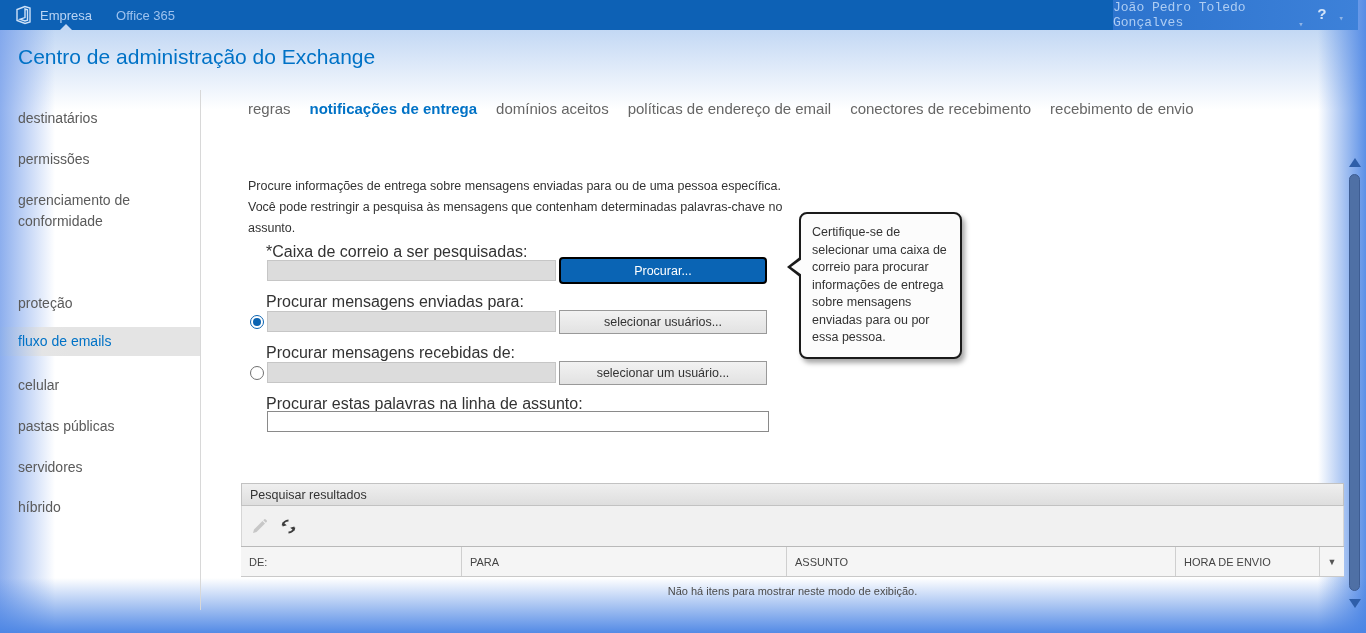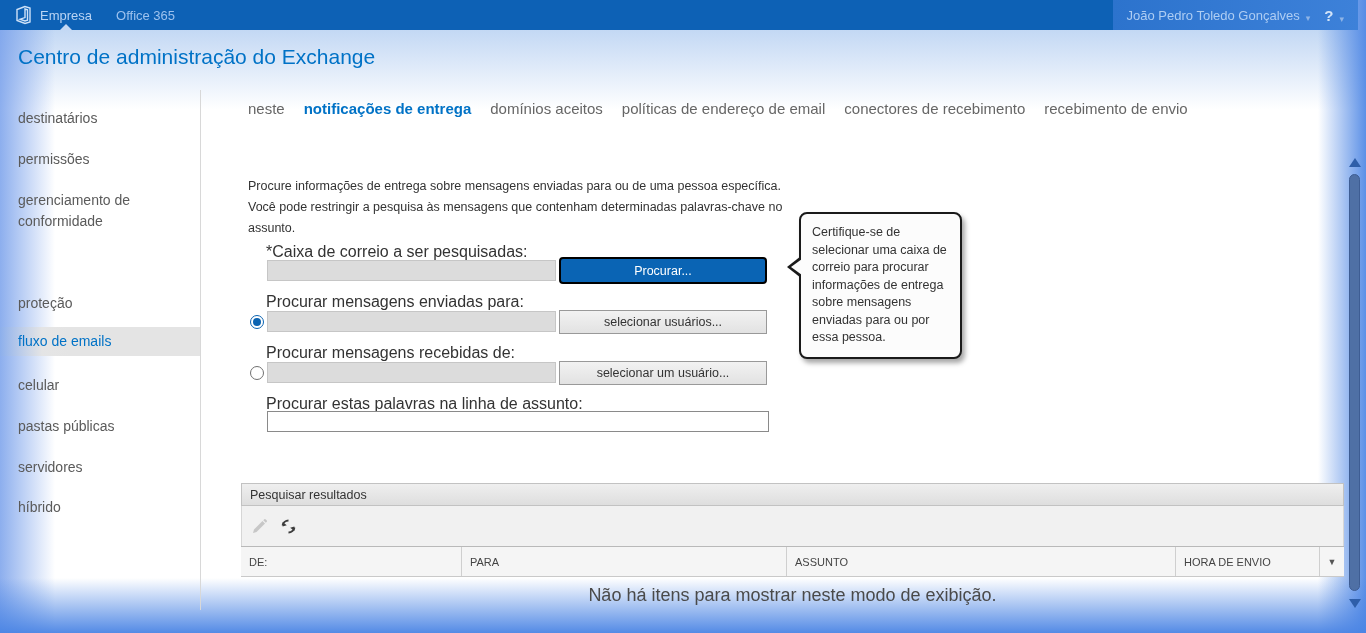--- a/index.html
+++ b/index.html
@@ -18,21 +18,21 @@
   .topbar { position:absolute; left:0; top:0; width:1358px; height:30px; background:#0d61b5; z-index:30; }
   .topbar-right { position:absolute; right:0; top:0; width:245px; height:30px;
     background:linear-gradient(to right,#2c73cd,#3d81d9); display:flex; align-items:center;
     justify-content:flex-end; padding-right:14px; gap:14px; }
   .office-logo { position:absolute; left:13px; top:5px; width:20px; height:20px; }
   .brand-tabs { position:absolute; left:40px; top:0; height:30px; display:flex; gap:24px; align-items:center; }
   .brand-tab { color:#9dc2ee; font-size:13px; cursor:pointer; position:relative; height:30px; display:flex; align-items:center; }
   .brand-tab.active { color:#b9d4f4; }
   .brand-tab.active::after { content:""; position:absolute; bottom:0; left:50%; margin-left:-6px;
     border-left:6px solid transparent; border-right:6px solid transparent; border-bottom:6px solid #c3d8f4; }
-  .user-menu, .help-menu { display:flex; align-items:flex-end; gap:6px; color:#aecdf3; font-size:13px; cursor:pointer; }
+  .user-menu, .help-menu { display:flex; align-items:flex-end; gap:12px; color:#aecdf3; font-size:13px; cursor:pointer;font-family:Liberation Mono, monospace; }
   .help-glyph { font-weight:bold; font-size:15px; color:#d3e4f8; }
   .chev { font-size:9px; color:#8fb4e6; }
   
   .page-title { position:absolute; left:18px; top:45px; font-size:21px; color:#0072c6; z-index:5; }
   
   .sidebar { position:absolute; left:0; top:90px; width:201px; height:520px; border-right:1px solid #d8d8d8; z-index:4; }
   .side-item { position:absolute; left:0; width:200px; padding:4px 10px 4px 18px; font-size:14px; color:#5a5a5a; cursor:pointer; line-height:21px; }
   .side-item.active { color:#0072c6; background:linear-gradient(to right, rgba(140,175,235,.75) 0px, rgba(228,228,228,.95) 42px, #e4e4e4 70px); }
   
   .tabs { position:absolute; left:248px; top:100px; display:flex; gap:19px; z-index:5; }
@@ -74,21 +74,21 @@
   .tool-ic { width:17px; height:17px; cursor:pointer; }
   .thead { position:absolute; left:241px; top:546px; width:1103px; height:31px; display:flex;
     border-top:1px solid #b9b9b9; border-bottom:1px solid #c9c9c9; background:#f5f5f5; z-index:5; }
   .th { font-size:11px; color:#444; display:flex; align-items:center; padding-left:8px;
     border-right:1px solid #cfcfcf; height:100%; }
   .th:nth-child(1){ width:221px; } .th:nth-child(2){ width:325px; } .th:nth-child(3){ width:389px; }
   .th:nth-child(4){ width:143px; border-right:none; }
   .th-drop { width:25px; height:100%; border-left:1px solid #cfcfcf; display:flex; align-items:center;
     justify-content:center; font-size:9px; color:#555; cursor:pointer; }
   .empty-msg { position:absolute; left:241px; top:585px; width:1103px; text-align:center;
-    font-size:18px; color:#4a4a4a; z-index:5; }
+    font-size:11px; color:#4a4a4a; z-index:5; }
   
   .vscroll { position:absolute; right:5px; top:158px; width:13px; height:450px; z-index:10; }
   .sb-up, .sb-down { position:absolute; left:1px; width:0; height:0; cursor:pointer; }
   .sb-up   { top:0;    border-left:6px solid transparent; border-right:6px solid transparent; border-bottom:9px solid #2e5ea9; }
   .sb-down { bottom:0; border-left:6px solid transparent; border-right:6px solid transparent; border-top:9px solid #2e5ea9; }
   .sb-thumb { position:absolute; left:1px; top:16px; width:11px; height:417px; border-radius:6px;
     background:#4f70a5; border:1px solid #3e5d93; cursor:pointer; }
 </style>
 </head>
 <body>
@@ -123,21 +123,21 @@
     <div class="side-item" style="top:96px; width:185px">gerenciamento de conformidade</div>
     <div class="side-item" style="top:199px">proteção</div>
     <div class="side-item active" style="top:237px">fluxo de emails</div>
     <div class="side-item" style="top:281px">celular</div>
     <div class="side-item" style="top:322px">pastas públicas</div>
     <div class="side-item" style="top:363px">servidores</div>
     <div class="side-item" style="top:403px">híbrido</div>
   </div>
 
   <div class="tabs">
-    <div class="tab">neste</div>
+    <div class="tab">regras</div>
     <div class="tab active">notificações de entrega</div>
     <div class="tab">domínios aceitos</div>
     <div class="tab">políticas de endereço de email</div>
     <div class="tab">conectores de recebimento</div>
     <div class="tab">recebimento de envio</div>
   </div>
 
   <div class="intro">Procure informações de entrega sobre mensagens enviadas para ou de uma pessoa específica. Você pode restringir a pesquisa às mensagens que contenham determinadas palavras-chave no assunto.</div>
 
   <div class="flabel" style="left:266px; top:243px">*Caixa de correio a ser pesquisadas:</div>

